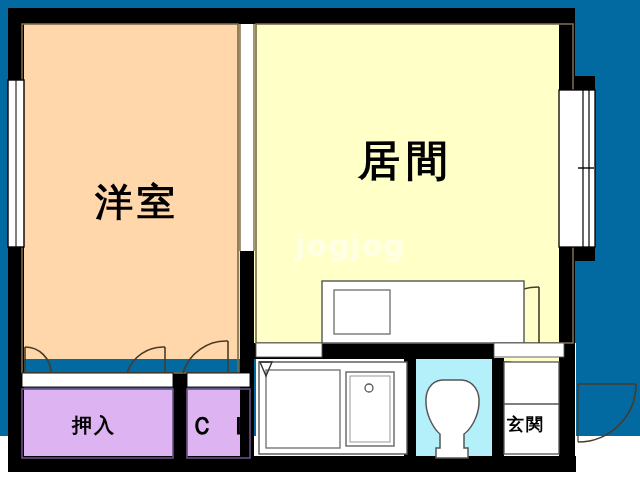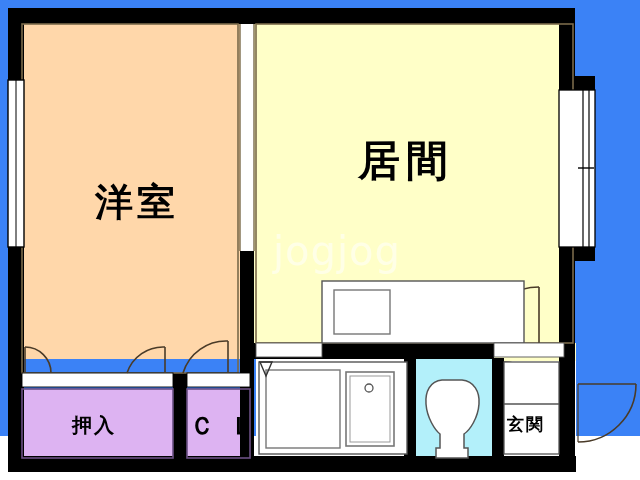--- a/index.html
+++ b/index.html
@@ -10,21 +10,21 @@
   body {
     width: 640px;
     height: 480px;
     font-family: "DejaVu Sans", "Liberation Sans", sans-serif;
     overflow: hidden;
   }
   #floorplan-root {
     position: relative;
     width: 640px;
     height: 436px;
-    background: #3b82f6;
+    background: #0369a1;
   }
   #plan-svg {
     position: absolute;
     left: 0;
     top: 0;
     width: 640px;
     height: 480px;
   }
   .room-label {
     position: absolute;
@@ -35,24 +35,24 @@
     -webkit-user-select: none;
     user-select: none;
   }
   .lbl-yoshitsu { left: 95px;  top: 183px; font-size: 38px; letter-spacing: 4px; }
   .lbl-ima      { left: 358px; top: 140px; font-size: 42px; letter-spacing: 6px; }
   .lbl-oshiire  { left: 72px;  top: 415px; font-size: 20px; letter-spacing: 2px; }
   .lbl-cl       { left: 190px; top: 414px; font-size: 24px; letter-spacing: 4px; font-weight: 600; }
   .lbl-genkan   { left: 507px; top: 416px; font-size: 17px; letter-spacing: 2px; }
   .watermark {
     position: absolute;
-    left: 273px;
+    left: 295px;
     top: 228px;
-    font-size: 40px;
-    font-weight: 400;
+    font-size: 30px;
+    font-weight: 700;
     color: #ffffff;
     opacity: 0.55;
     letter-spacing: 1px;
     -webkit-user-select: none;
     user-select: none;
   }
 </style>
 </head>
 <body>
 

